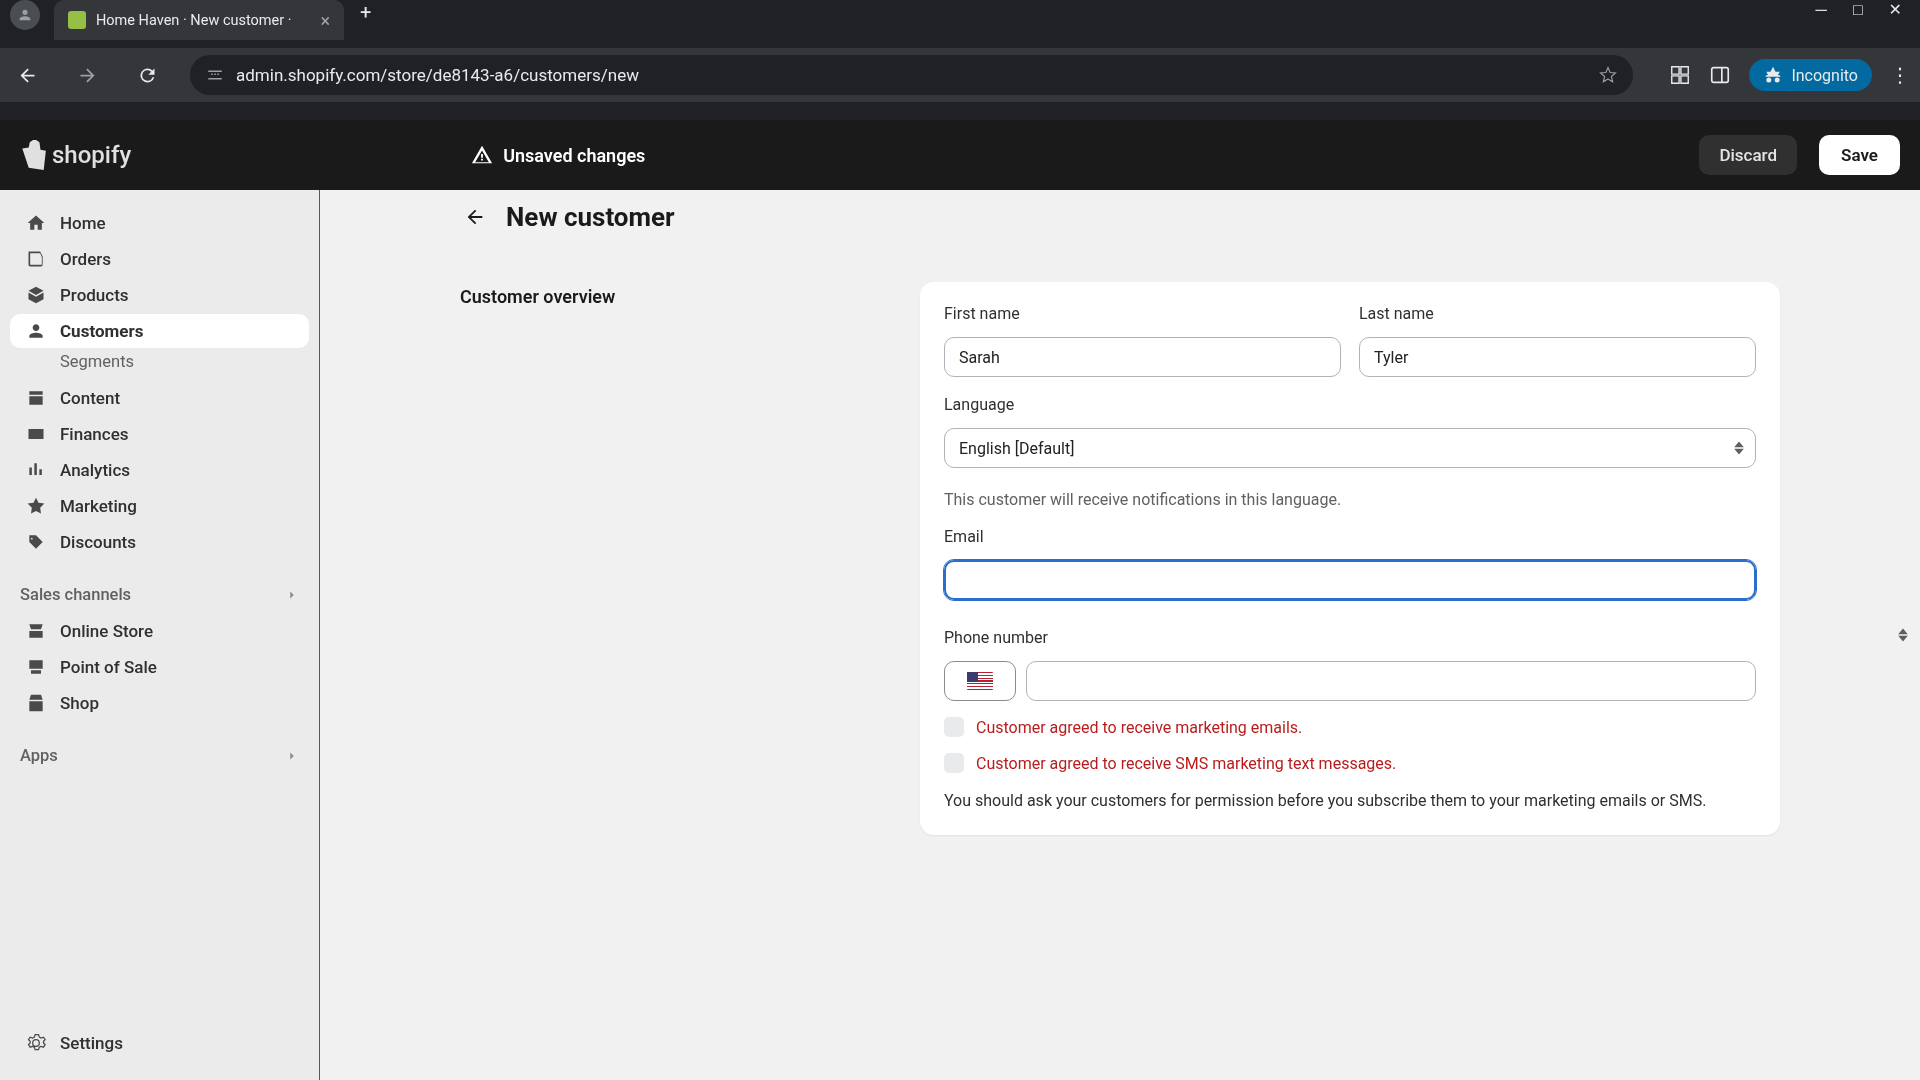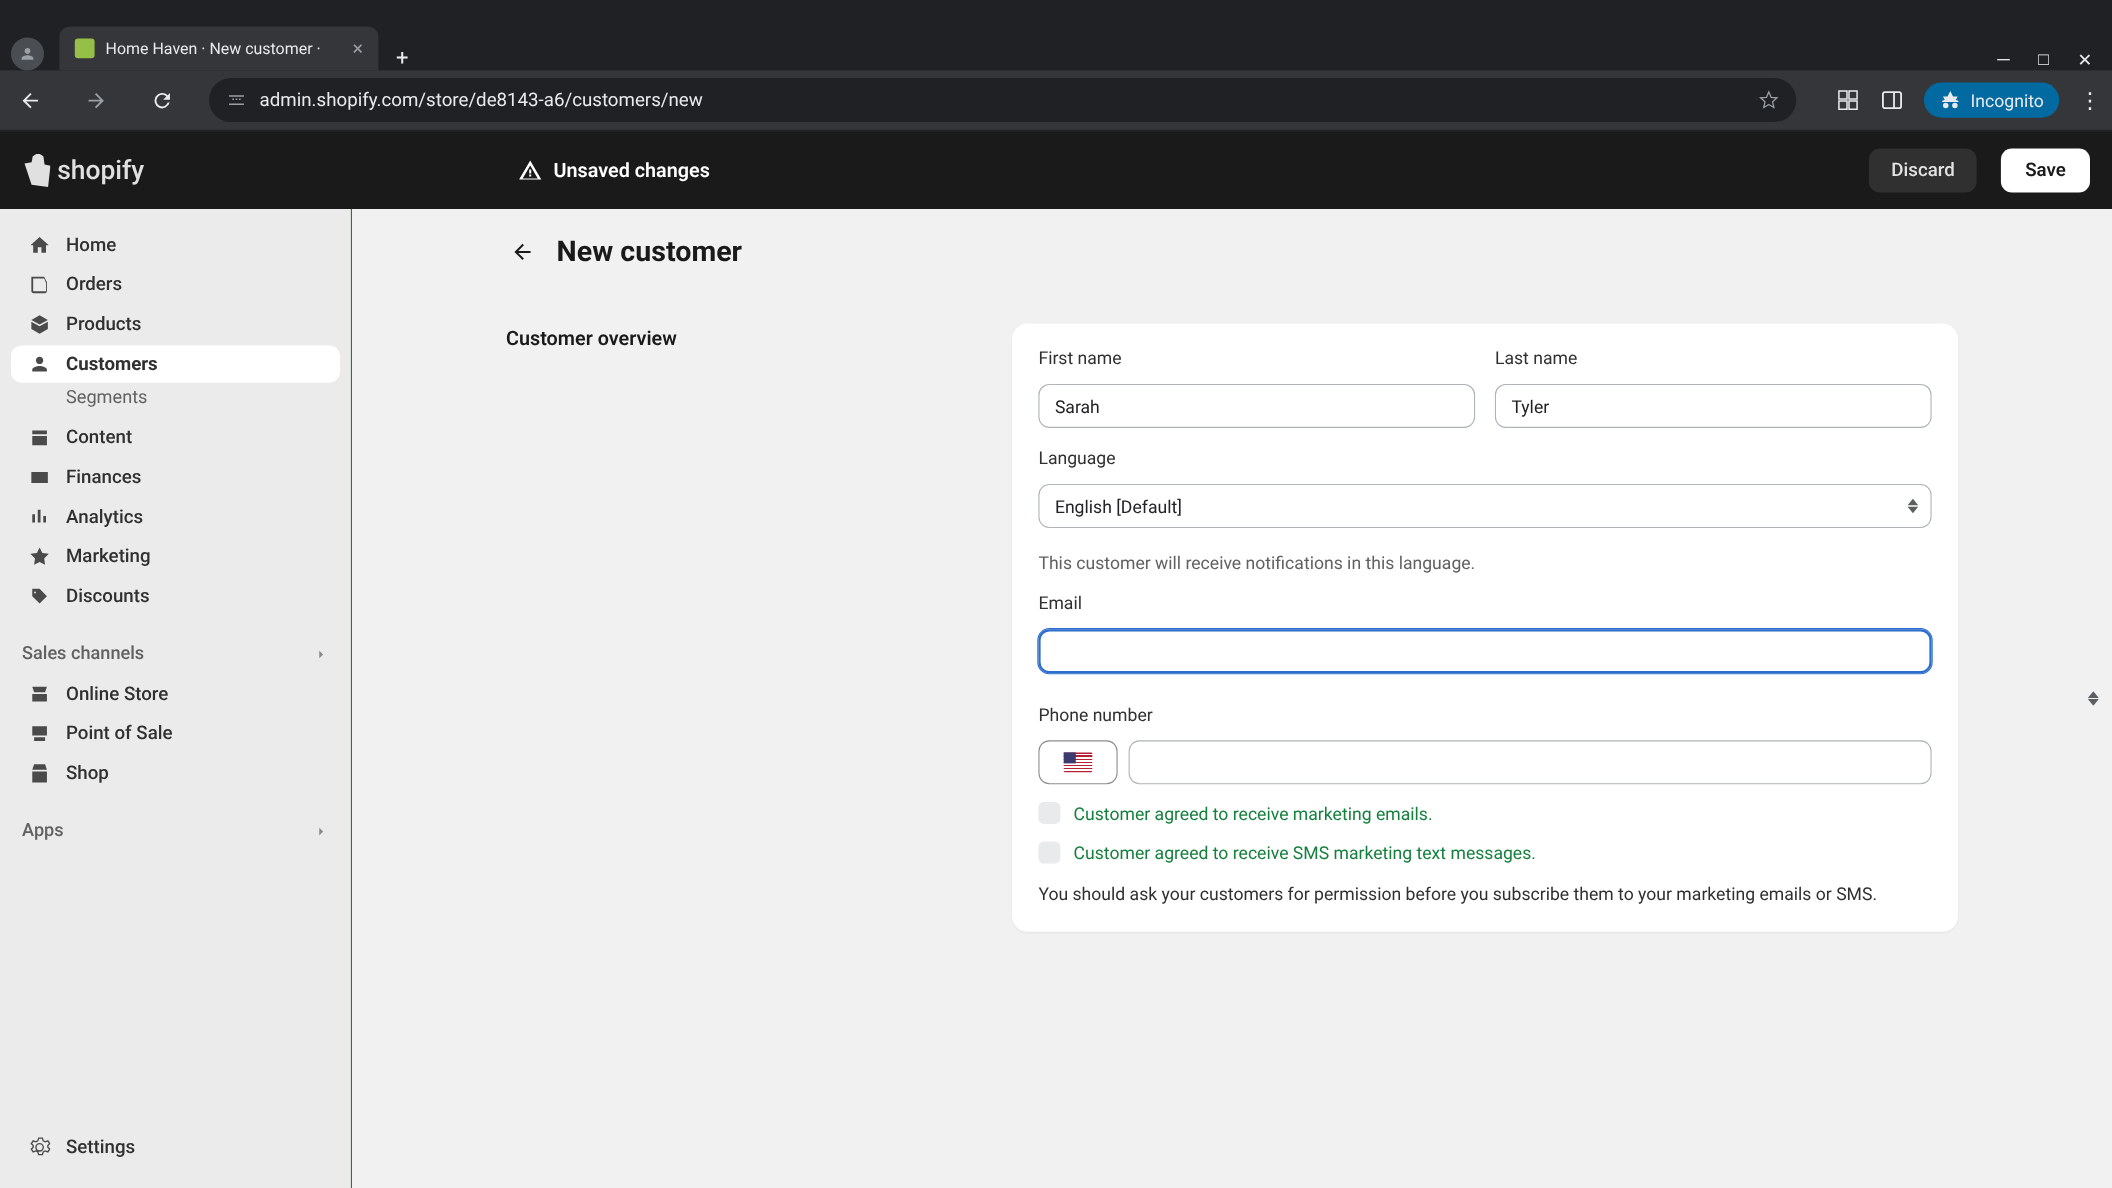--- a/index.html
+++ b/index.html
@@ -1,20 +1,20 @@
 <!DOCTYPE html>
 <html><head>
 <meta charset="utf-8">
 <style>
 * { margin: 0; padding: 0; box-sizing: border-box; font-family: -apple-system, BlinkMacSystemFont, "Segoe UI", Roboto, sans-serif; }
 body { background: #f1f1f1; width: 1920px; height: 1080px; overflow: hidden; }
 
 
 .browser-chrome { background: #202124; height: 120px; }
-.tab-bar { display: flex; align-items: flex-end; height: 64px; padding-left: 10px; }
+.tab-bar { display: flex; align-items: flex-start; height: 48px; padding-left: 10px; }
 .profile-circ { width: 30px; height: 30px; border-radius: 50%; background: #4a4d52; margin-right: 14px; display: flex; align-items: center; justify-content: center; }
 .profile-circ svg { width: 16px; height: 16px; fill: #9aa0a6; }
 .tab { display: flex; align-items: center; background: #35363a; height: 40px; border-radius: 10px 10px 0 0; padding: 0 14px; gap: 10px; width: 290px; }
 .tab-favicon { width: 18px; height: 18px; background: #96bf48; border-radius: 3px; }
 .tab-title { color: #e8eaed; font-size: 14.5px; white-space: nowrap; overflow: hidden; text-overflow: ellipsis; flex: 1; }
 .tab-close { color: #9aa0a6; font-size: 18px; cursor: pointer; }
 .new-tab { color: #e8eaed; font-size: 20px; margin-left: 16px; cursor: pointer; }
 .window-controls { display: flex; gap: 26px; margin-left: auto; margin-right: 18px; color: #e8eaed; align-items: center; }
 .window-controls span { cursor: pointer; font-size: 16px; }
 
@@ -44,21 +44,21 @@
 .shop-sidebar { position: absolute; top: 190px; left: 0; width: 320px; bottom: 0; background: #ebebeb; border-right: 1px solid #15803d; padding-top: 16px; }
 .sb-item { display: flex; align-items: center; gap: 14px; padding: 7px 16px; margin: 0 10px 2px 10px; color: #303030; font-size: 17px; font-weight: 500; cursor: pointer; border-radius: 10px; }
 .sb-item.active { background: #fff; font-weight: 700; }
 .sb-item svg { width: 20px; height: 20px; fill: #4a4a4a; }
 .sb-sub { padding-left: 60px; color: #616161; font-size: 16.5px; margin: 4px 0 10px 0; cursor: pointer; }
 .sb-section { display: flex; align-items: center; justify-content: space-between; padding: 10px 20px; color: #616161; font-size: 16.5px; font-weight: 500; margin-top: 16px; cursor: pointer; }
 .sb-section svg { width: 14px; height: 14px; fill: #8a8a8a; }
 .sb-bottom { position: absolute; bottom: 18px; left: 0; right: 0; }
 
 
-.main { position: absolute; top: 190px; left: 320px; right: 0; bottom: 0; padding: 24px 140px; overflow-y: auto; }
+.main { position: absolute; top: 190px; left: 320px; right: 0; bottom: 0; padding: 12px 140px; overflow-y: auto; }
 .page-header { display: flex; align-items: center; gap: 16px; margin-bottom: 50px; }
 .back-arrow { width: 30px; height: 30px; display: flex; align-items: center; justify-content: center; cursor: pointer; border-radius: 6px; }
 .back-arrow svg { width: 22px; height: 22px; fill: #1a1a1a; }
 .page-title { font-size: 26px; font-weight: 700; color: #1a1a1a; }
 
 .form-row { display: flex; gap: 30px; }
 .form-section-label { width: 430px; font-size: 18px; font-weight: 600; color: #1a1a1a; padding-top: 4px; }
 .card { flex: 1; background: #fff; border-radius: 14px; box-shadow: 0 1px 2px rgba(0,0,0,0.06); padding: 22px 24px; }
 .field-row { display: flex; gap: 18px; margin-bottom: 18px; }
 .field { flex: 1; display: flex; flex-direction: column; gap: 14px; }
@@ -70,21 +70,21 @@
 .select-chevron { position: absolute; right: 12px; top: 50%; transform: translateY(-50%); display: flex; flex-direction: column; gap: 1px; }
 .select-chevron svg { width: 10px; height: 6px; fill: #5c5f62; }
 .help-text { font-size: 16px; color: #616161; margin-top: 8px; }
 .phone-row { display: flex; gap: 10px; }
 .flag-select { width: 72px; height: 40px; border: 1px solid #8a8d8f; border-radius: 10px; display: flex; align-items: center; justify-content: center; gap: 6px; cursor: pointer; background: #fff; }
 .flag-us { width: 26px; height: 18px; background: linear-gradient(to bottom, #b22234 0%, #b22234 8%, #fff 8%, #fff 15%, #b22234 15%, #b22234 23%, #fff 23%, #fff 31%, #b22234 31%, #b22234 38%, #fff 38%, #fff 46%, #b22234 46%, #b22234 54%, #fff 54%, #fff 62%, #b22234 62%, #b22234 69%, #fff 69%, #fff 77%, #b22234 77%, #b22234 85%, #fff 85%, #fff 92%, #b22234 92%); position: relative; border-radius: 1px; }
 .flag-us::before { content: ''; position: absolute; top: 0; left: 0; width: 11px; height: 10px; background: #3c3b6e; }
 .phone-row .text-input { flex: 1; }
 .checkbox-row { display: flex; align-items: center; gap: 12px; margin: 16px 0; }
 .checkbox-box { width: 20px; height: 20px; border-radius: 5px; background: #e9eaeb; }
-.checkbox-label { font-size: 16px; color: #15803d; }
+.checkbox-label { font-size: 16px; color: #b91c1c; }
 .info-text { font-size: 16px; color: #303030; margin-top: 16px; line-height: 1.5; }
 </style>
 </head>
 <body>
 
 <div class="browser-chrome">
   <div class="tab-bar">
     <div class="profile-circ">
       <svg viewBox="0 0 24 24">
           <path d="M12 12c2.2 0 4-1.8 4-4s-1.8-4-4-4-4 1.8-4 4 1.8 4 4 4zm0 2c-2.7 0-8 1.3-8 4v2h16v-2c0-2.7-5.3-4-8-4z"></path>

